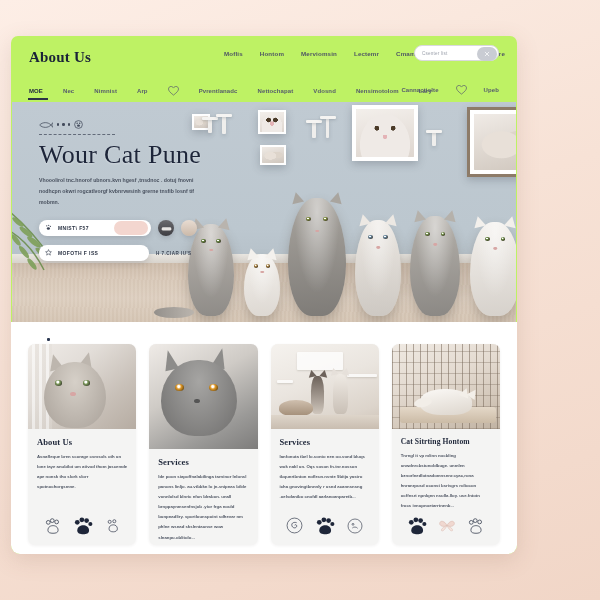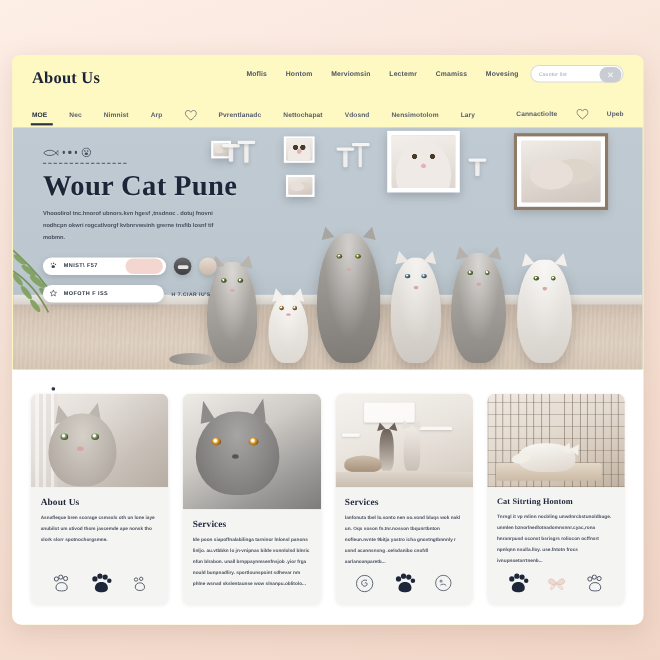--- a/index.html
+++ b/index.html
@@ -8,23 +8,23 @@
   }
   body {
     font-family: "Liberation Sans", sans-serif;
     background: linear-gradient(160deg, #fdeee6 0%, #f7e2d6 45%, #f1d6c7 100%);
     position: relative;
   }
 
   
   .page-card {
     position: absolute;
-    left: 11px; top: 50px;
-    width: 574px; height: 518px;
-    background: #fef9c3;
+    left: 11px; top: 36px;
+    width: 506px; height: 518px;
+    background: #bef264;
     border-radius: 7px 7px 9px 9px;
     box-shadow: 0 6px 22px rgba(130, 90, 70, .17);
     overflow: hidden;
   }
 
   
   .header-row1 {
     position: relative;
     height: 43px;
     padding: 0 18px;
@@ -258,21 +258,21 @@
     opacity: .85;
   }
   .dash-rule {
     width: 76px; height: 0;
     border-top: 1.4px dashed rgba(42,50,68,.62);
     margin-bottom: 6px;
   }
   .hero-title {
     font-family: "Liberation Serif", serif;
     font-size: 26px;
-    font-weight: 700;
+    font-weight: 400;
     color: #1d2539;
     letter-spacing: .3px;
     line-height: 1.05;
     text-shadow: 0 1px 2px rgba(255,255,255,.35);
     white-space: nowrap;
   }
   .hero-sub {
     margin-top: 7px;
     font-size: 5.2px;
     line-height: 2.05;

